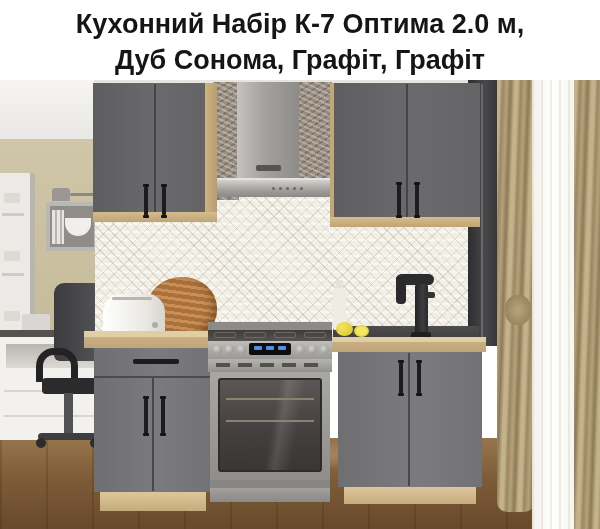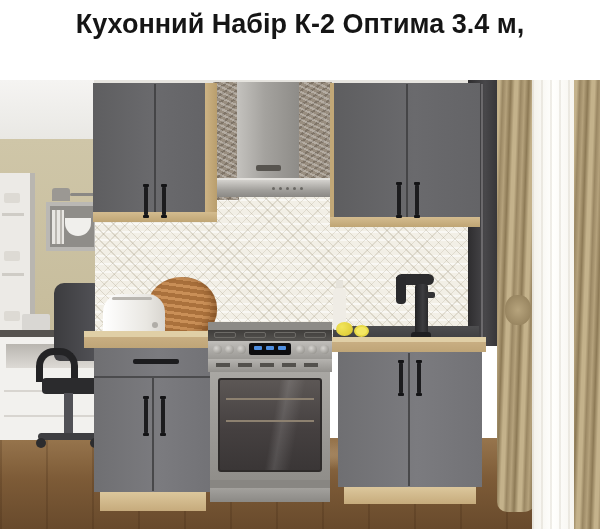--- a/index.html
+++ b/index.html
@@ -127,21 +127,22 @@
   .faucet-spout{left:396px;top:277px;width:10px;height:27px;background:#2a2a2c;border-radius:0 0 4px 4px;}
   .faucet-base{left:411px;top:332px;width:20px;height:7px;background:#1f1f21;border-radius:3px;}
   .faucet-lever{left:425px;top:292px;width:10px;height:6px;background:#333335;border-radius:2px;}
 </style>
 </head>
 <body>
 
 <div class="canvas">
 
   <div class="abs title">
-    <div>Кухонний Набір К-2 Оптима 3.4 м,</div>
+    <div>Кухонний Набір К-7 Оптима 2.0 м,</div>
+    <div>Дуб Сонома, Графіт, Графіт</div>
   </div>
 
   <div class="abs topline"></div>
   <div class="abs ceiling"></div>
   <div class="abs wall-left"></div>
   <div class="abs floor"></div>
   <div class="abs floor-sheen"></div>
 
   <div class="abs tall-cab">
     <div class="shelf" style="top:40px"></div>

